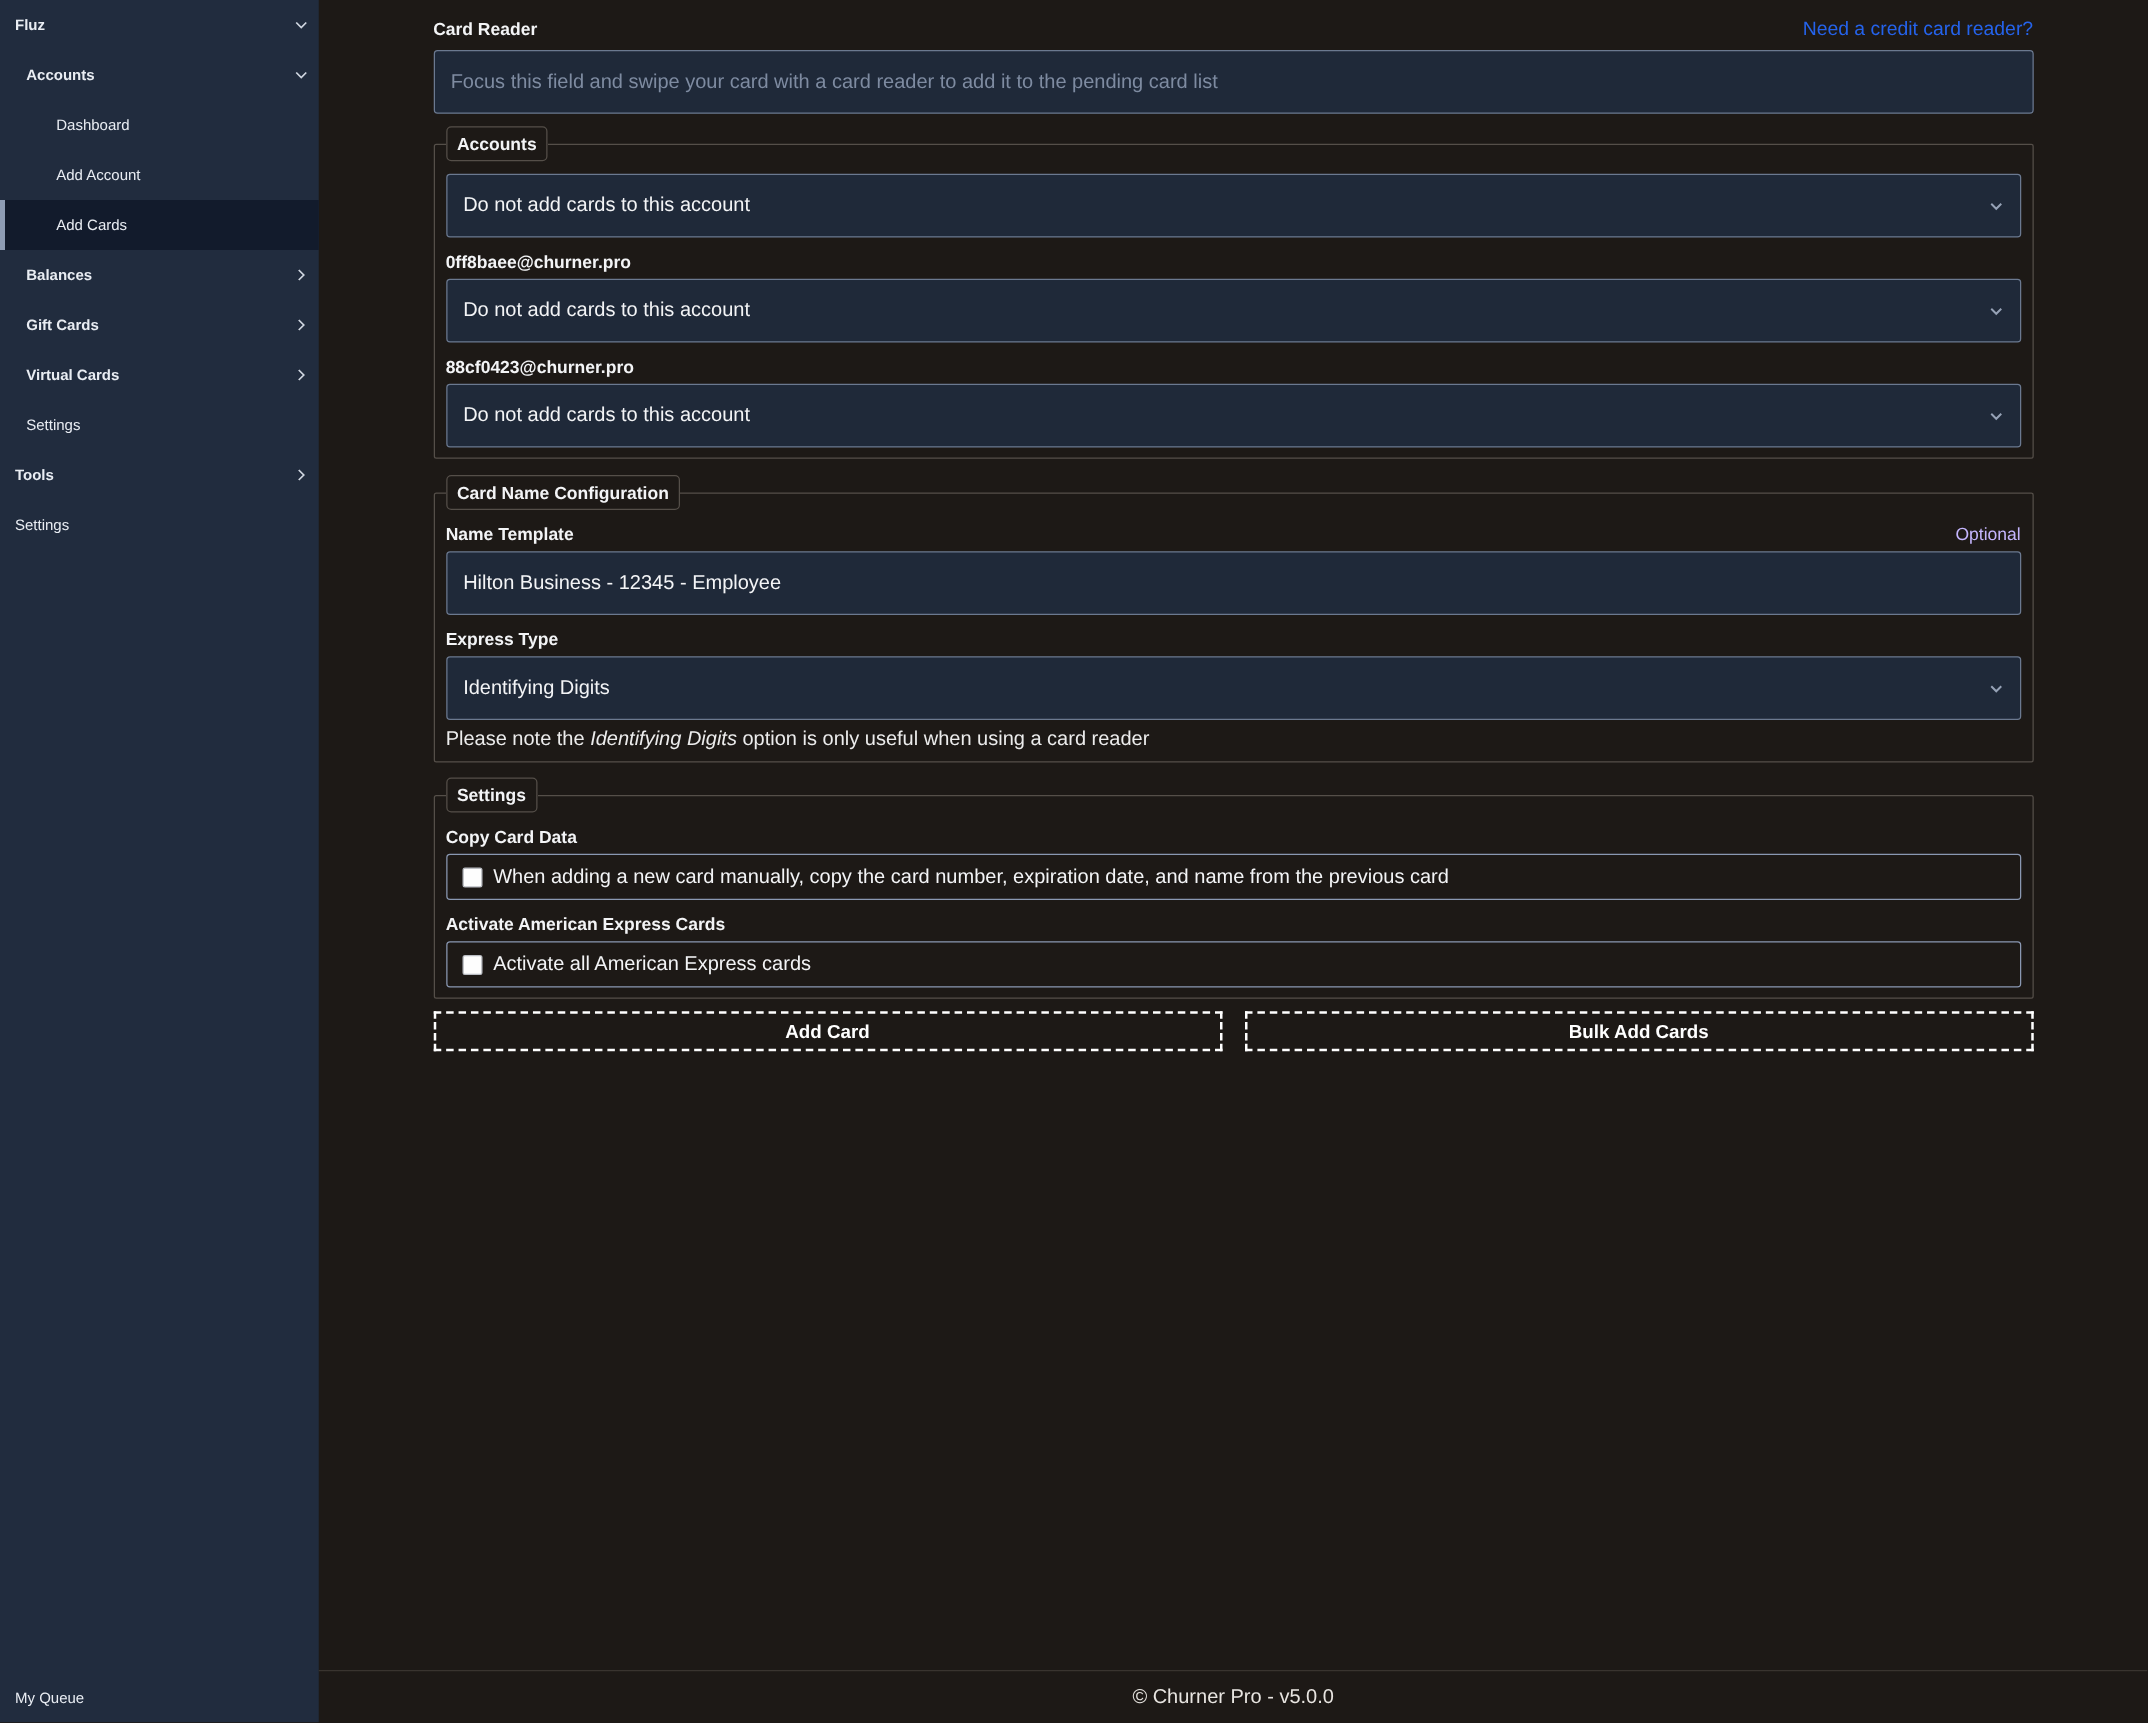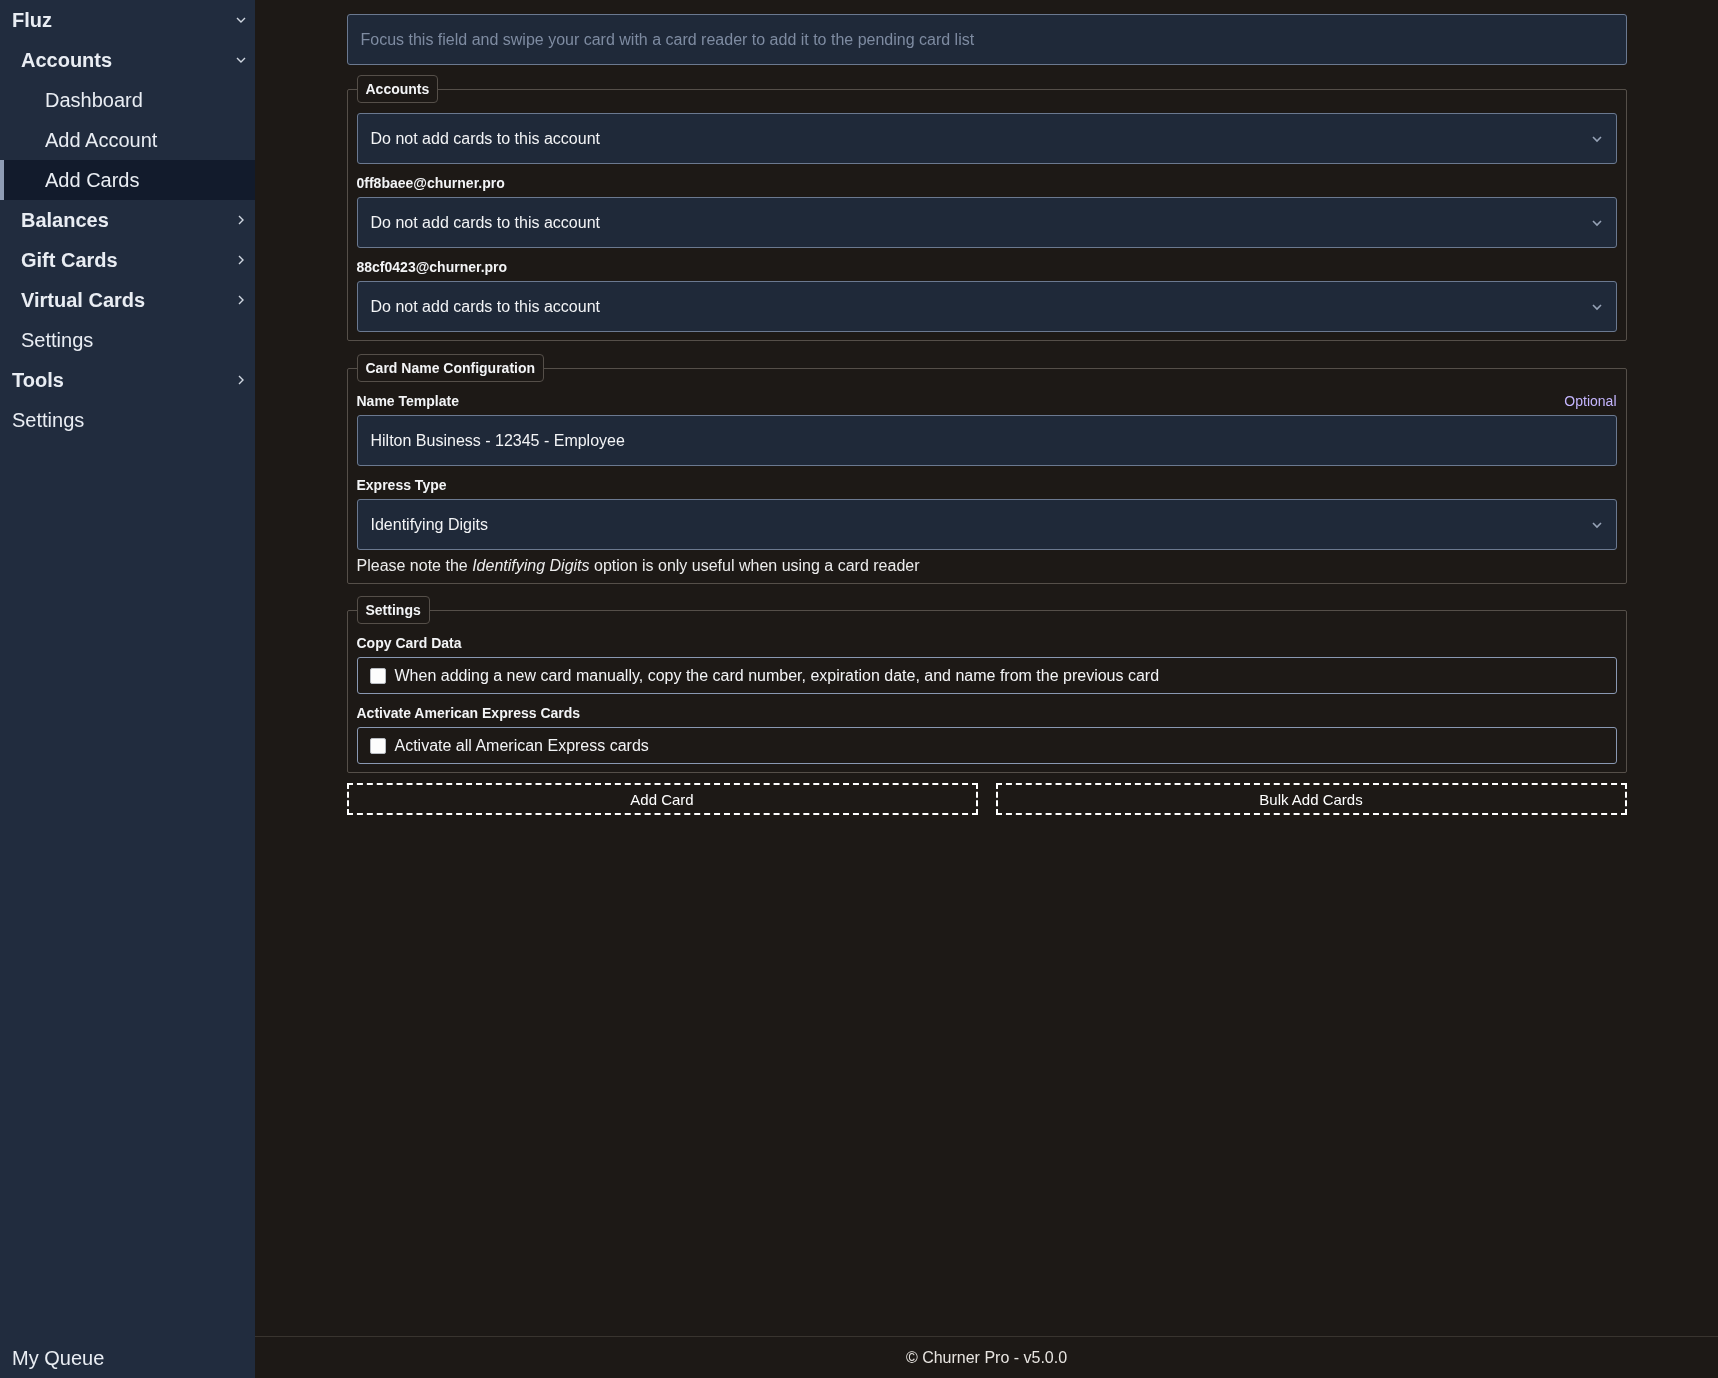--- a/index.html
+++ b/index.html
@@ -10,21 +10,21 @@
     color: var(--text, #f3f4f6);
   }
   .app { display: flex; width: 1718px; height: 1378px; }
 
   
   .sidebar {
     width: 255px; min-width: 255px;
     background: var(--sidebar-bg, #212c3e);
     color: var(--sidebar-text, #e9edf3);
     display: flex; flex-direction: column;
-    font-size: 20px;
+    font-size: 12px;
   }
   .side-item {
     position: relative;
     height: 40px;
     display: flex; align-items: center;
     cursor: pointer;
     white-space: nowrap;
   }
   .side-item.lvl0 { padding-left: 12px; }
   .side-item.lvl1 { padding-left: 21px; }
@@ -118,21 +118,21 @@
   }
   .check-row .check-label { font-size: 16px; cursor: pointer; }
 
   .btn-row { display: flex; gap: 18px; margin-top: 10px; }
   .dashed-btn {
     flex: 1; height: 32px;
     background: transparent;
     border: 2px dashed #ffffff;
     color: #ffffff;
     font-family: inherit;
-    font-size: 15px; font-weight: 400;
+    font-size: 15px; font-weight: 700;
     cursor: pointer;
   }
 
   footer.app-footer {
     height: 42px;
     border-top: 1px solid var(--footer-border, #39342f);
     display: flex; align-items: center; justify-content: center;
     font-size: 16px;
     color: var(--footer-text, #e8e5e1);
   }
@@ -225,20 +225,24 @@
       <div class="side-item lvl0">
         <span>My Queue</span>
       </div>
     </div>
   </aside>
 
   <div class="main">
     <div class="content">
       <div class="container">
 
+        <div class="head-row">
+          <span class="small-label">Card Reader</span>
+          <a class="link" href="#">Need a credit card reader?</a>
+        </div>
         <input class="control" type="text" placeholder="Focus this field and swipe your card with a card reader to add it to the pending card list" style="">
 
         <fieldset class="first">
           <legend>Accounts</legend>
 
           <div class="form-group">
             <div class="select-wrap">
               <select class="control">
                 <option>Do not add cards to this account</option>
               </select>

